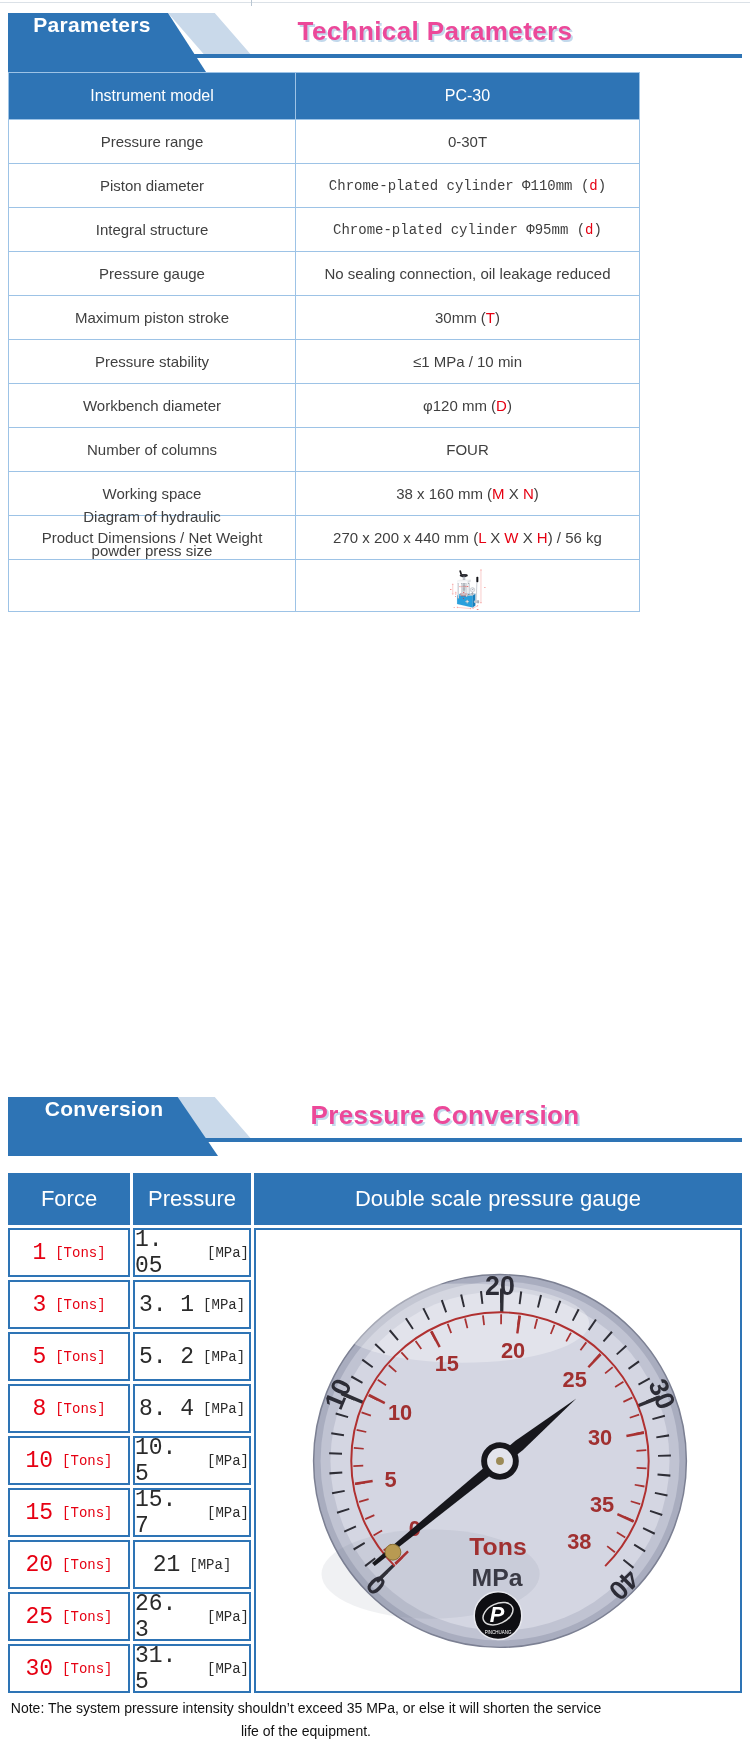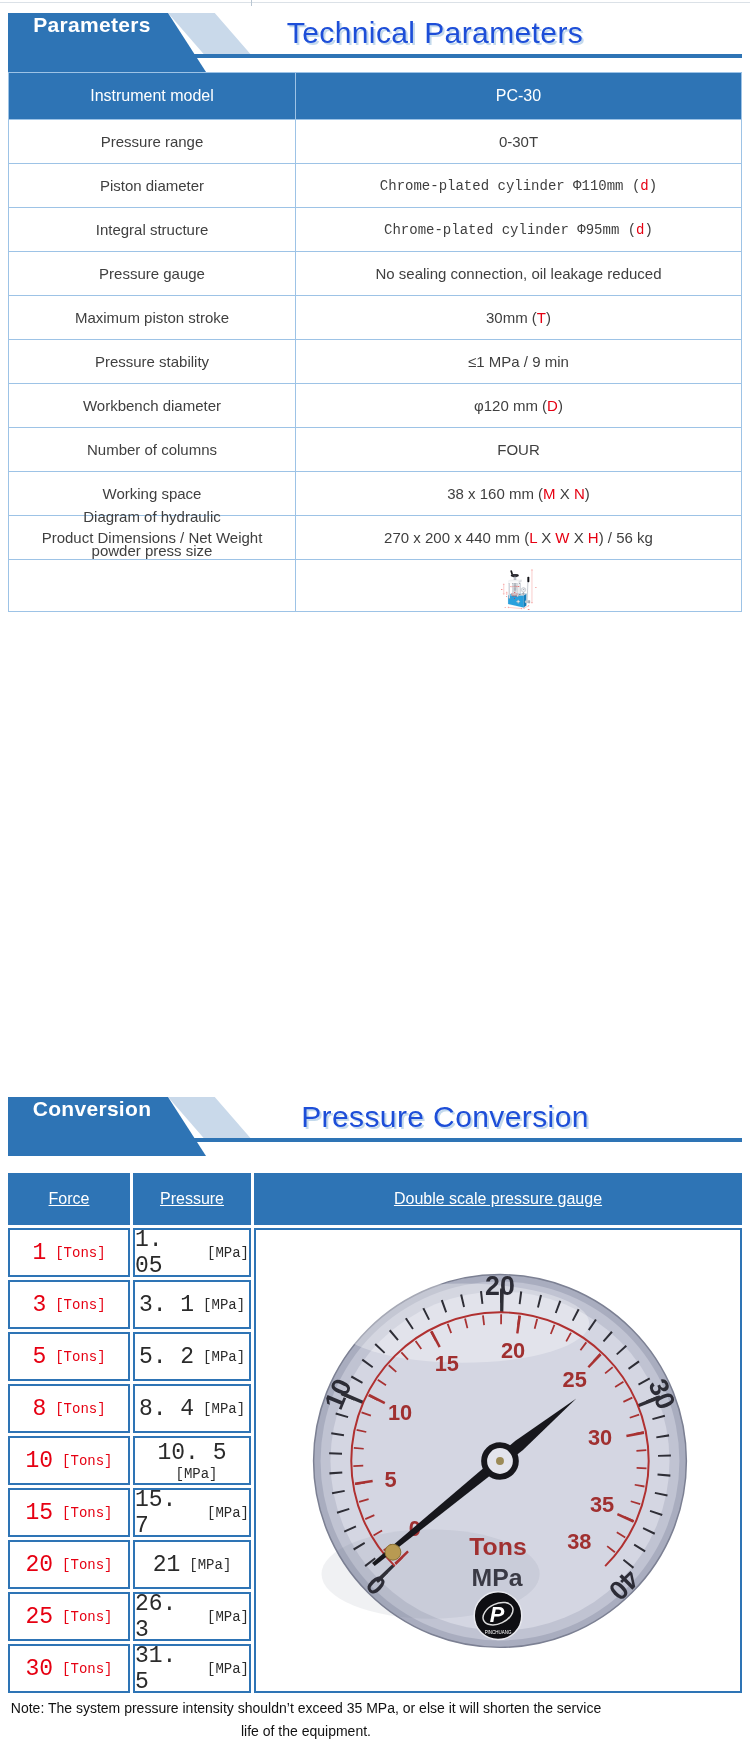--- a/index.html
+++ b/index.html
@@ -8,38 +8,38 @@
   
   .topline{position:absolute;top:2px;left:0;width:750px;height:1px;background:#dbe1e7;}
   .topstub{position:absolute;top:0;left:251px;width:1px;height:6px;background:#b9c6d2;}
   .bar{position:absolute;left:8px;width:734px;height:4px;background:#2e74b5;}
   .badge-light{position:absolute;width:85px;height:44px;background:#c9d9ea;
     clip-path:polygon(0 0,55% 0,100% 100%,45% 100%);}
   .badge-dark{position:absolute;left:8px;width:198px;height:59px;background:#2e74b5;
     clip-path:polygon(0 0,80.8% 0,100% 100%,0 100%);display:flex;align-items:flex-start;}
   .badge-dark span{display:block;width:168px;text-align:center;color:#fff;font-weight:bold;
     font-size:21px;letter-spacing:0.3px;}
-  .sec-title{position:absolute;text-align:center;font-size:30px;font-weight:normal;color:#1d4ed8;
+  .sec-title{position:absolute;text-align:center;font-size:26px;font-weight:bold;color:#ec4899;
     text-shadow:2px 2px 0 #c3d9ec;letter-spacing:0.4px;}
   
-  .spec{position:absolute;left:8px;top:72px;width:734px;border-collapse:collapse;table-layout:fixed;}
+  .spec{position:absolute;left:8px;top:72px;width:632px;border-collapse:collapse;table-layout:fixed;}
   .spec th,.spec td{border:1px solid #9dc3e6;text-align:center;vertical-align:middle;}
   .spec th{background:#2e74b5;color:#fff;font-weight:normal;font-size:16px;height:44px;}
   .spec td{height:41px;font-size:15px;color:#3f3f3f;}
   .spec td.mono{font-family:"Liberation Mono","DejaVu Sans Mono",monospace;font-size:14px;}
   .red{color:#e60012;}
   .diag-cell{height:445px;position:relative;padding:0;}
   .diag-lbl-wrap{display:flex;flex-direction:column;gap:17px;align-items:center;
     justify-content:center;height:100%;transform:translateY(-52px);font-size:15px;color:#3f3f3f;}
   .diag-svg{position:absolute;left:0;top:0;width:100%;height:100%;}
   
   .conv{position:absolute;left:8px;top:1173px;width:734px;display:grid;
     grid-template-columns:122px 118px 1fr;grid-template-rows:52px repeat(9,49px);gap:3px;}
   .conv>div{border:2px solid #2e74b5;background:#fff;display:flex;align-items:center;justify-content:center;}
-  .conv-h{background:#2e74b5 !important;color:#fff;font-size:16px;text-decoration:underline;}
+  .conv-h{background:#2e74b5 !important;color:#fff;font-size:22px;}
   .gauge-cell{position:relative;padding:0;}
   .gauge-cell svg{position:absolute;left:0;top:0;width:100%;height:100%;}
   .cell-num{font-family:"Liberation Mono","DejaVu Sans Mono",monospace;font-size:23px;color:#2b2b2b;}
   .unit{font-family:"Liberation Mono","DejaVu Sans Mono",monospace;font-size:14px;color:#2b2b2b;
     margin-left:9px;margin-top:0;}
   .red2{color:#e60012;}
   
   .note{position:absolute;top:1697px;left:0;width:612px;text-align:center;font-size:14px;
     color:#111;line-height:23px;}
   svg text{font-family:"Liberation Sans",sans-serif;}
@@ -87,21 +87,21 @@
         <tr>
           <td>Pressure gauge</td>
           <td><span>No sealing connection, oil leakage reduced</span></td>
         </tr>
         <tr>
           <td>Maximum piston stroke</td>
           <td><span>30mm (</span><span class="red">T</span><span>)</span></td>
         </tr>
         <tr>
           <td>Pressure stability</td>
-          <td><span>≤1 MPa / 9 min</span></td>
+          <td><span>≤1 MPa / 10 min</span></td>
         </tr>
         <tr>
           <td>Workbench diameter</td>
           <td><span>φ120 mm (</span><span class="red">D</span><span>)</span></td>
         </tr>
         <tr>
           <td>Number of columns</td>
           <td><span>FOUR</span></td>
         </tr>
         <tr>
@@ -241,21 +241,21 @@
               <text class="dimlab" x="403" y="982">L</text>
               <text class="dimlab" x="606" y="1002">W</text>
             </g>
           </svg>
         </td>
       </tr>
     </tbody>
   </table>
 
   <div class="badge-light" style="left:168px;top:1097px;"></div>
-  <div class="badge-dark" style="top:1097px;">
+  <div class="badge-dark" style="top:1097px;padding-left:12px;">
     <span>Conversion</span>
   </div>
   <div class="bar" style="top:1138px;"></div>
   <div class="sec-title" style="left:160px;top:1100px;width:570px;">Pressure Conversion</div>
 
   <div class="conv">
     <div class="conv-h" style="grid-column:1;grid-row:1;">Force</div>
     <div class="conv-h" style="grid-column:3;grid-row:1;">Double scale pressure gauge</div>
     <div class="conv-h" style="grid-column:2;grid-row:1;">Pressure</div>
 
@@ -344,21 +344,21 @@
         <span class="unit red2">[Tons]</span>
       </div>
       <div style="grid-area: 5 / 2;">
         <span class="cell-num">8. 4</span>
         <span class="unit">[MPa]</span>
       </div>
       <div style="grid-area: 6 / 1;">
         <span class="cell-num red2">10</span>
         <span class="unit red2">[Tons]</span>
       </div>
-      <div style="grid-area: 6 / 2; flex-direction: column;">
+      <div style="grid-area: 6 / 2;">
         <span class="cell-num">10. 5</span>
         <span class="unit">[MPa]</span>
       </div>
       <div style="grid-area: 7 / 1;">
         <span class="cell-num red2">15</span>
         <span class="unit red2">[Tons]</span>
       </div>
       <div style="grid-area: 7 / 2;">
         <span class="cell-num">15. 7</span>
         <span class="unit">[MPa]</span>

